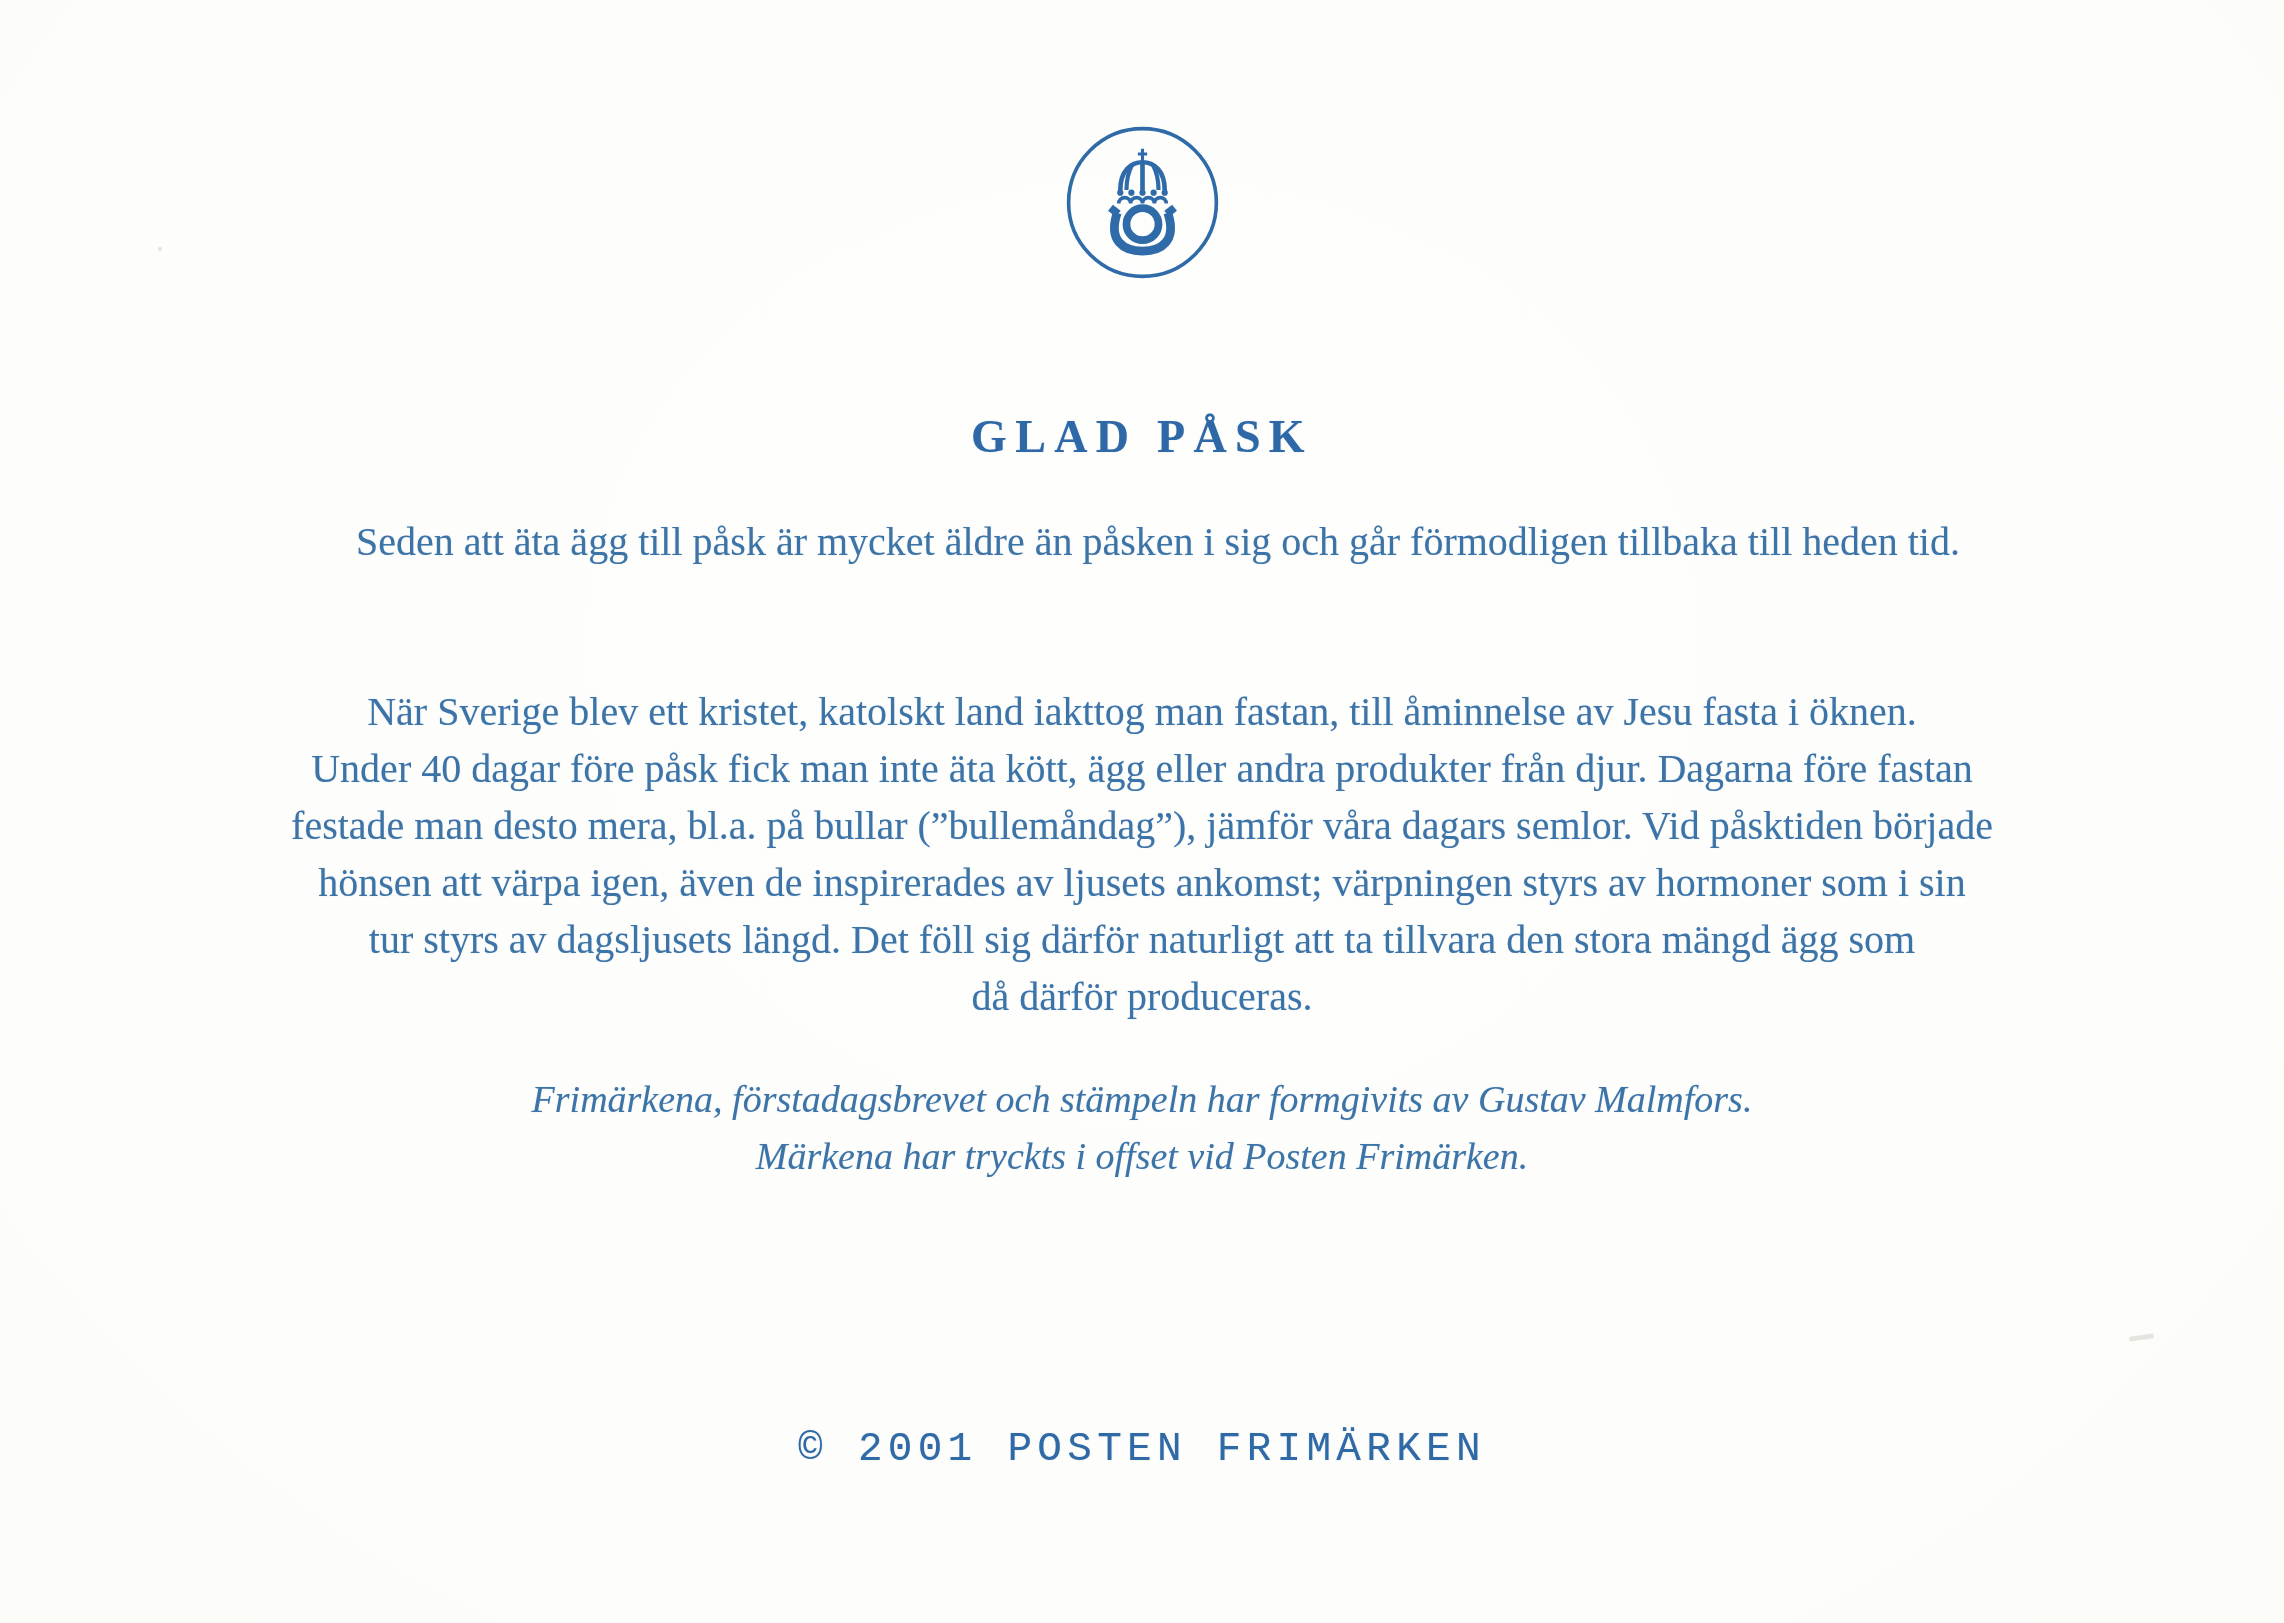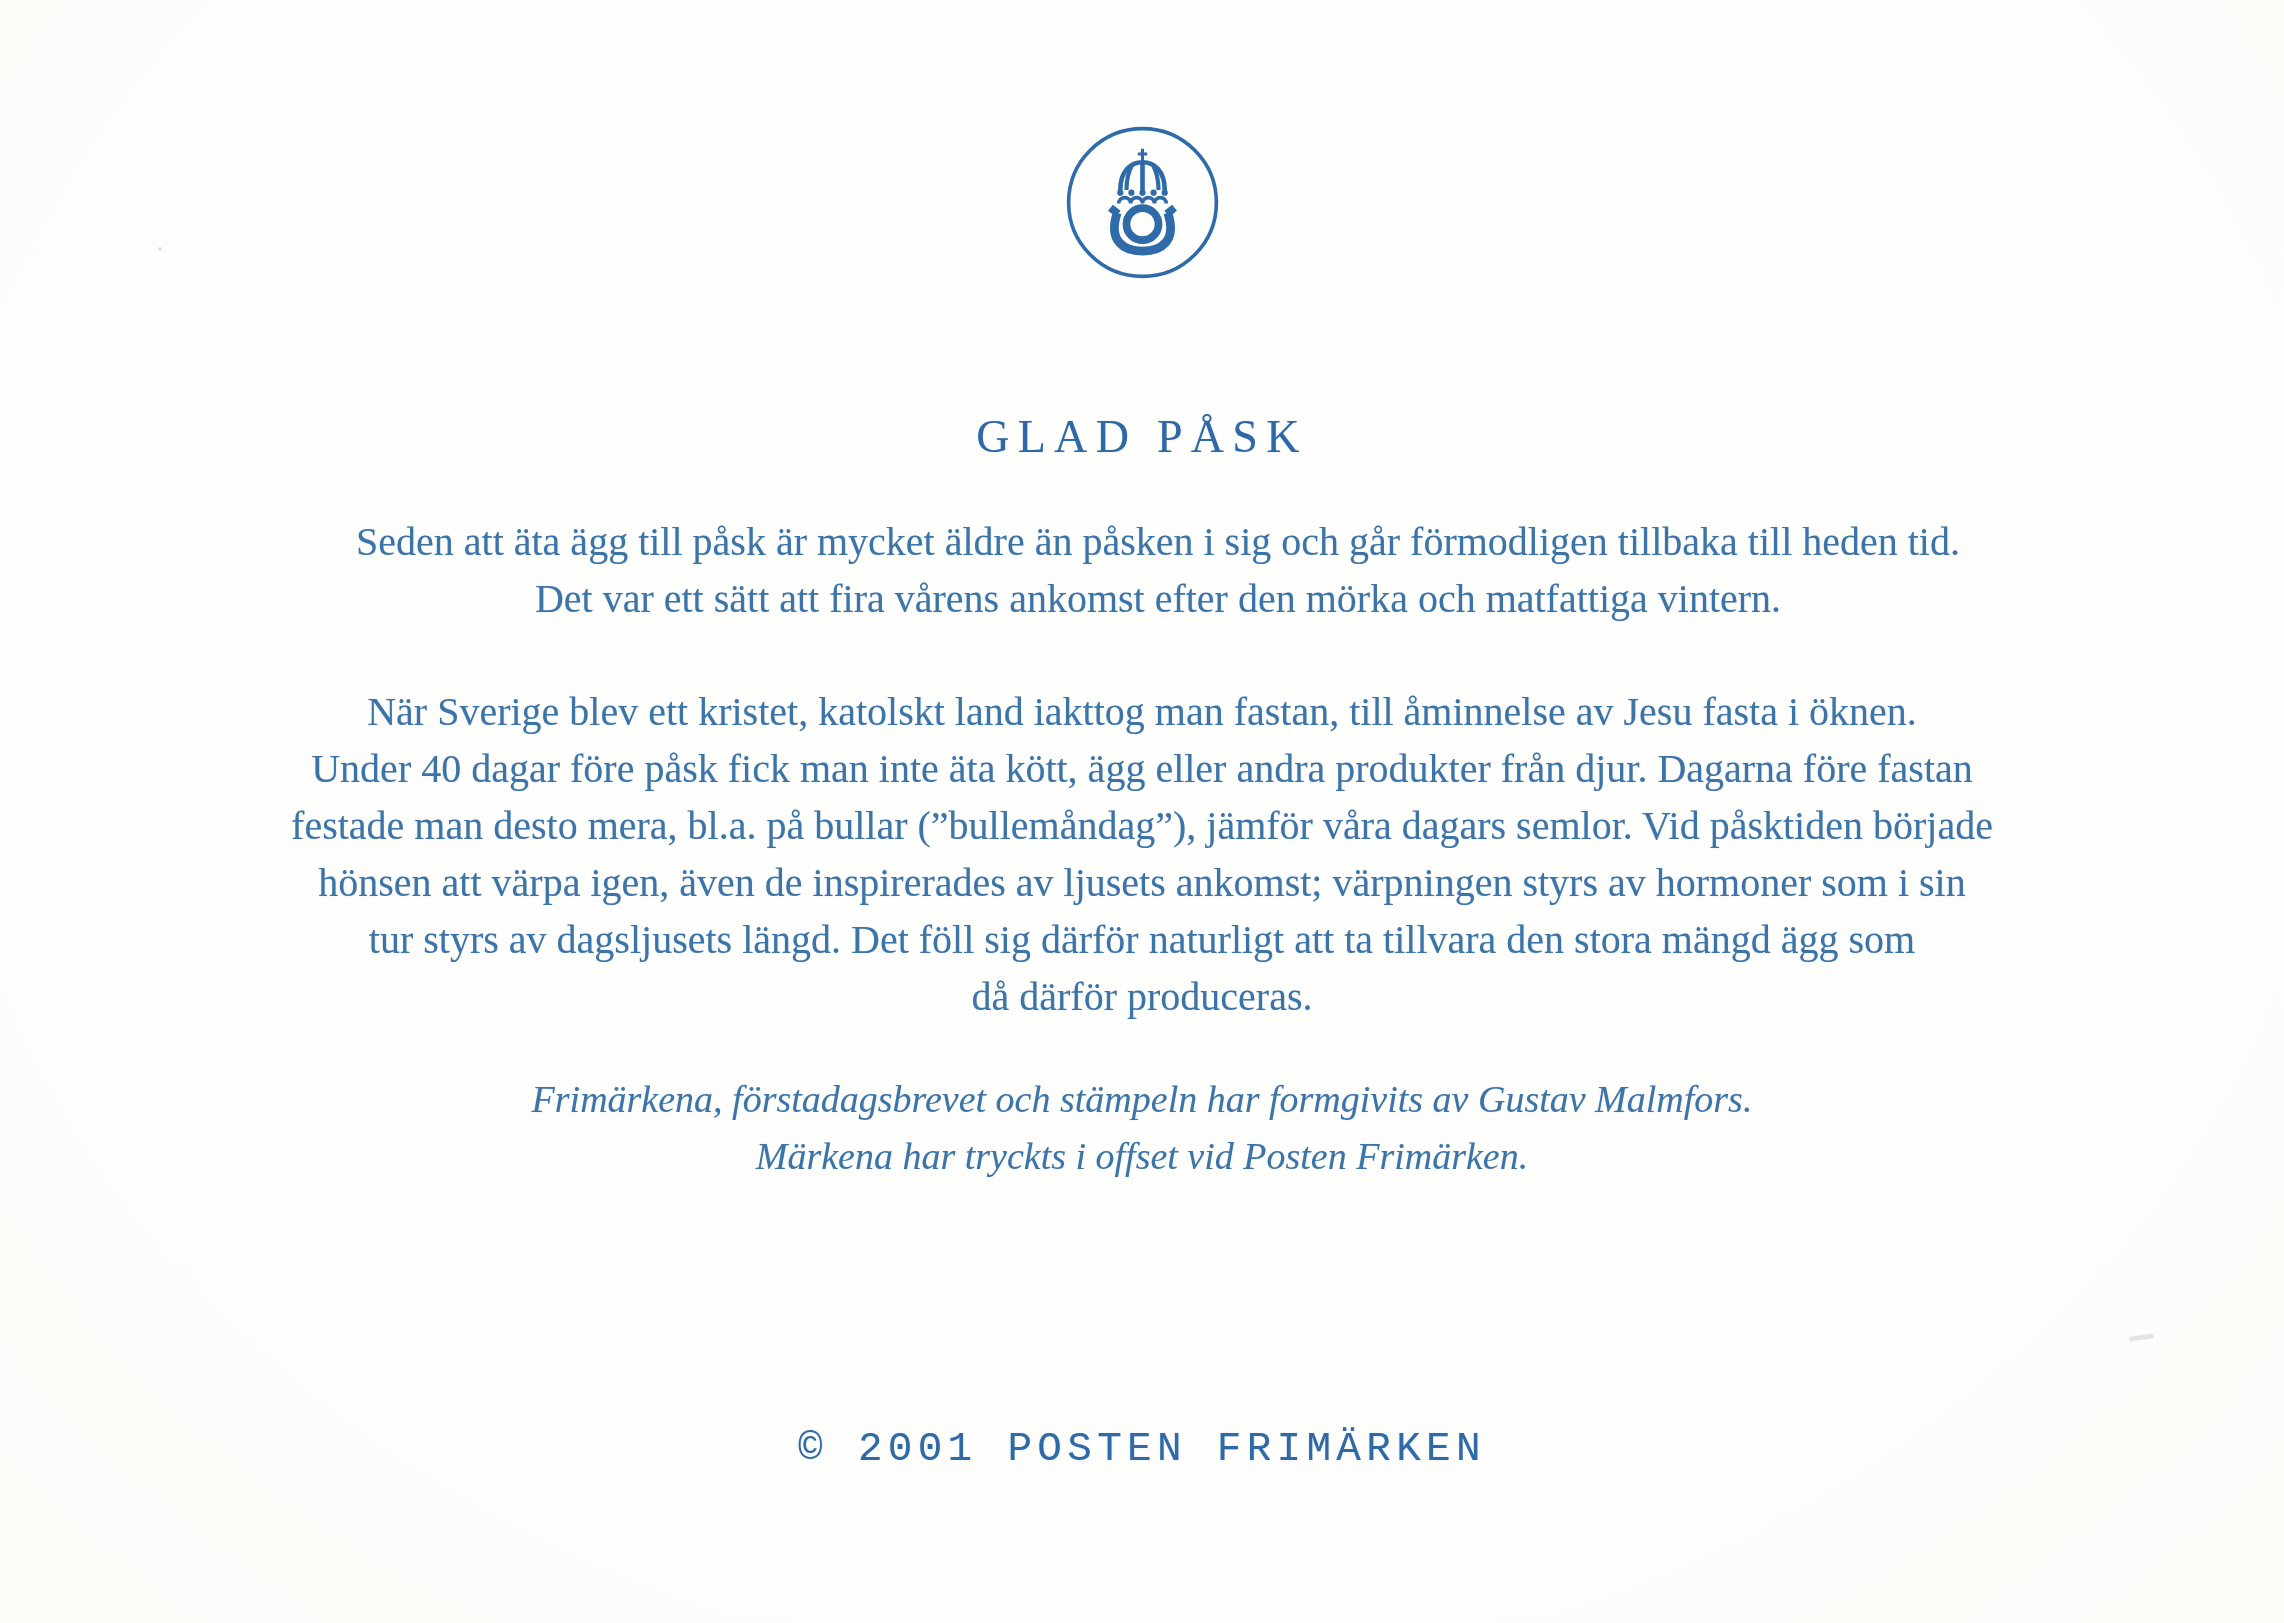--- a/index.html
+++ b/index.html
@@ -21,21 +21,21 @@
     position:absolute;
     top:125px;left:0;right:0;
     display:flex;justify-content:center;
   }
   .logo-wrap svg{width:155px;height:155px;display:block;}
   
   .title{
     position:absolute;top:407px;left:0;right:0;
     text-align:center;
     font-size:46px;line-height:59px;
-    font-weight:normal;
+    font-weight:bold;
     letter-spacing:8.3px;
     color:#2e68a6;
     text-shadow:0 0 1.2px rgba(46,104,166,.30);
   }
   
   .para{
     position:absolute;left:0;right:0;
     text-align:center;
     color:#3d74a8;
     font-size:40px;line-height:57px;
@@ -107,21 +107,20 @@
       <path d="M197,172 L212,160" stroke-width="15"></path>
 
       <circle cx="150" cy="192" r="31" stroke-width="15"></circle>
     </svg>
   </div>
 
   <div class="title">GLAD PÅSK</div>
 
   <div class="para para-1">
     <div class="line">Seden att äta ägg till påsk är mycket äldre än påsken i sig och går förmodligen tillbaka till heden tid.</div>
-    <div class="line">Det var ett sätt att fira vårens ankomst efter den mörka och matfattiga vintern.</div>
   </div>
 
   <div class="para para-2">
     <div class="line">När Sverige blev ett kristet, katolskt land iakttog man fastan, till åminnelse av Jesu fasta i öknen.</div>
     <div class="line">Under 40 dagar före påsk fick man inte äta kött, ägg eller andra produkter från djur. Dagarna före fastan</div>
     <div class="line">festade man desto mera, bl.a. på bullar (”bullemåndag”), jämför våra dagars semlor. Vid påsktiden började</div>
     <div class="line">hönsen att värpa igen, även de inspirerades av ljusets ankomst; värpningen styrs av hormoner som i sin</div>
     <div class="line">tur styrs av dagsljusets längd. Det föll sig därför naturligt att ta tillvara den stora mängd ägg som</div>
     <div class="line">då därför produceras.</div>
   </div>

